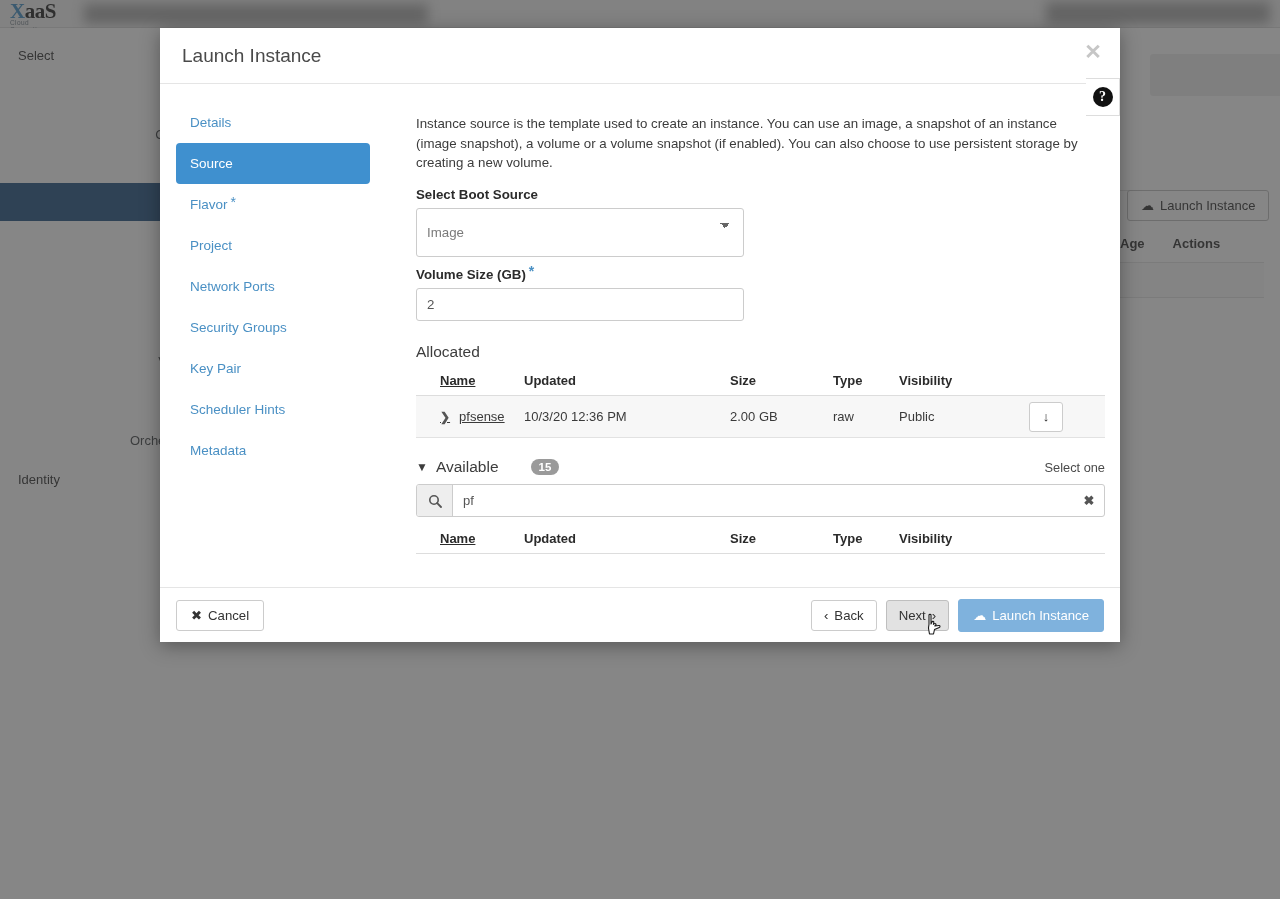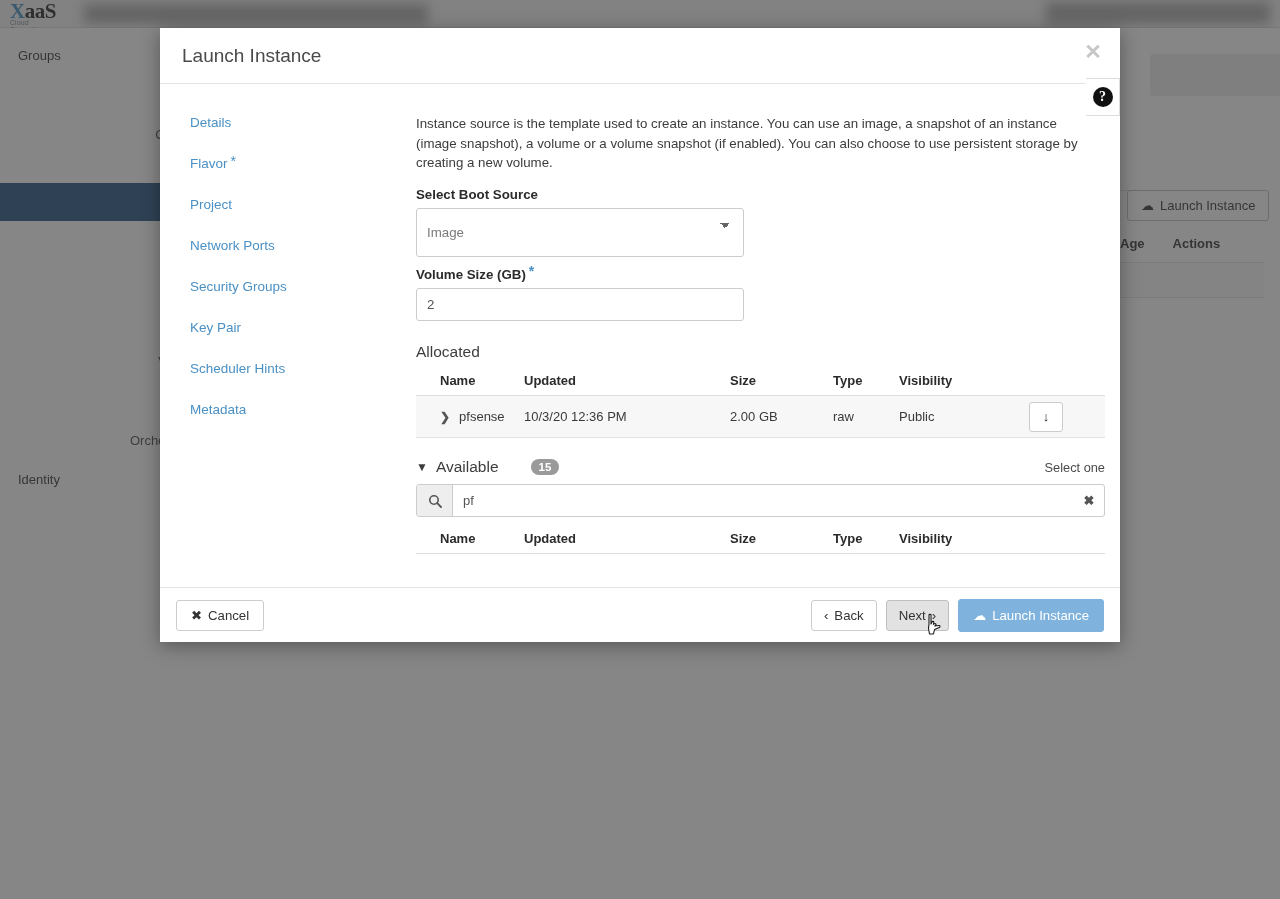--- a/index.html
+++ b/index.html
@@ -200,21 +200,21 @@
     text-align: left; font-weight: bold; color: #2b2b2b;
     padding: 6px 0 7px 0; font-size: 13px;
     border-bottom: 1px solid #dddddd;
   }
   table.xfer td {
     padding: 0; color: #3a3a3a; font-size: 13px;
     height: 42px; vertical-align: middle;
     background: #f7f7f7;
     border-bottom: 1px solid #e2e2e2;
   }
-  .col-name  { width: 108px; padding-left: 24px !important; }
+  .col-name  { width: 108px; padding-left: 24px !important; text-decoration: underline; }
   .col-upd   { width: 206px; }
   .col-size  { width: 103px; }
   .col-type  { width: 66px; }
   .col-vis   { width: 130px; }
   .col-act   { width: 76px; }
   .row-chevron {
     color: #555555; font-size: 12px; font-weight: bold;
     margin-right: 9px; cursor: pointer;
   }
   .deallocate-btn {
@@ -305,21 +305,21 @@
   <div id="bg-topbar">
     <div id="bg-logo">
       <div class="logo-main"><span class="slash">X</span><span>aaS</span></div>
       <div class="logo-sub">Cloud Computing</div>
     </div>
     <div class="blur-block" style="left:84px; top:4px; width:344px; height:20px;"></div>
     <div class="blur-block" style="left:1046px; top:2px; width:224px; height:22px;"></div>
   </div>
 
   <div id="bg-sidebar">
-    <div class="bg-nav-item header" style="top:20px;">Groups</div>
+    <div class="bg-nav-item header" style="top:20px;">Select</div>
     <div class="bg-nav-item" style="top:59px;">API</div>
     <div class="bg-nav-item" style="top:99px;">Compute</div>
     <div class="bg-nav-item" style="top:138px;">O</div>
     <div id="bg-active-row" style="top:155px;">
       <span class="lbl">In</span>
     </div>
     <div class="bg-nav-item" style="top:250px;">Ke</div>
     <div class="bg-nav-item" style="top:289px;">Server</div>
     <div class="bg-nav-item" style="top:326px;">Volumes</div>
     <div class="bg-nav-item" style="top:366px;">Network</div>
@@ -354,20 +354,23 @@
 
   <div id="help-btn">
     <span class="help-circle">?</span>
   </div>
 
   <div id="modal-body">
 
     <div id="wizard-nav">
       <div class="nav-item">
         <span>Details</span>
+      </div>
+      <div class="nav-item active">
+        <span>Source</span>
       </div>
       <div class="nav-item">
         <span>Flavor</span>
           <span class="req-star">*</span>
       </div>
       <div class="nav-item">
         <span>Project</span>
       </div>
       <div class="nav-item">
         <span>Network Ports</span>

